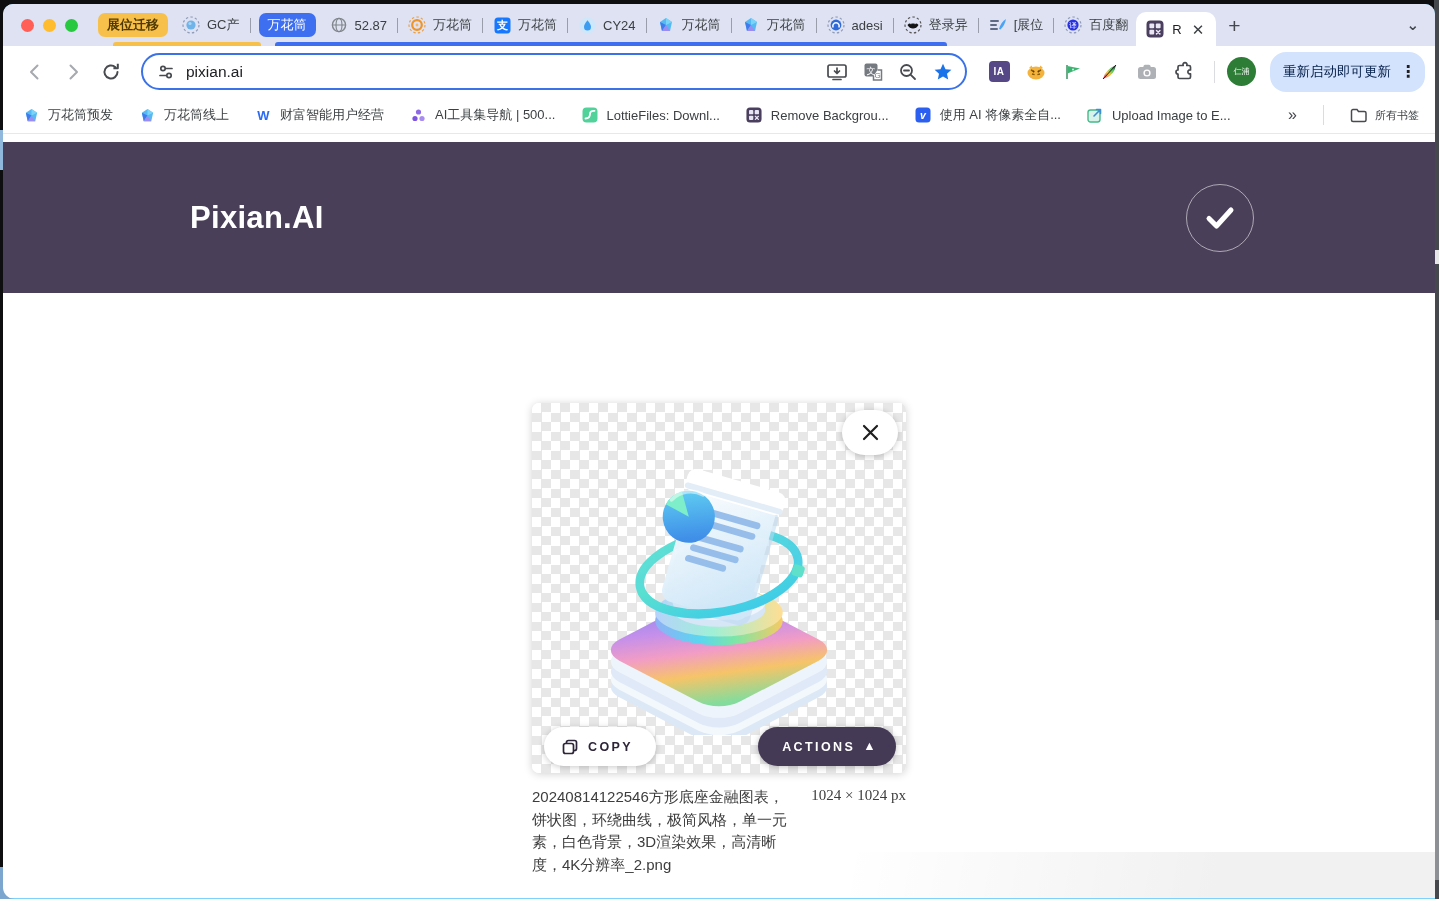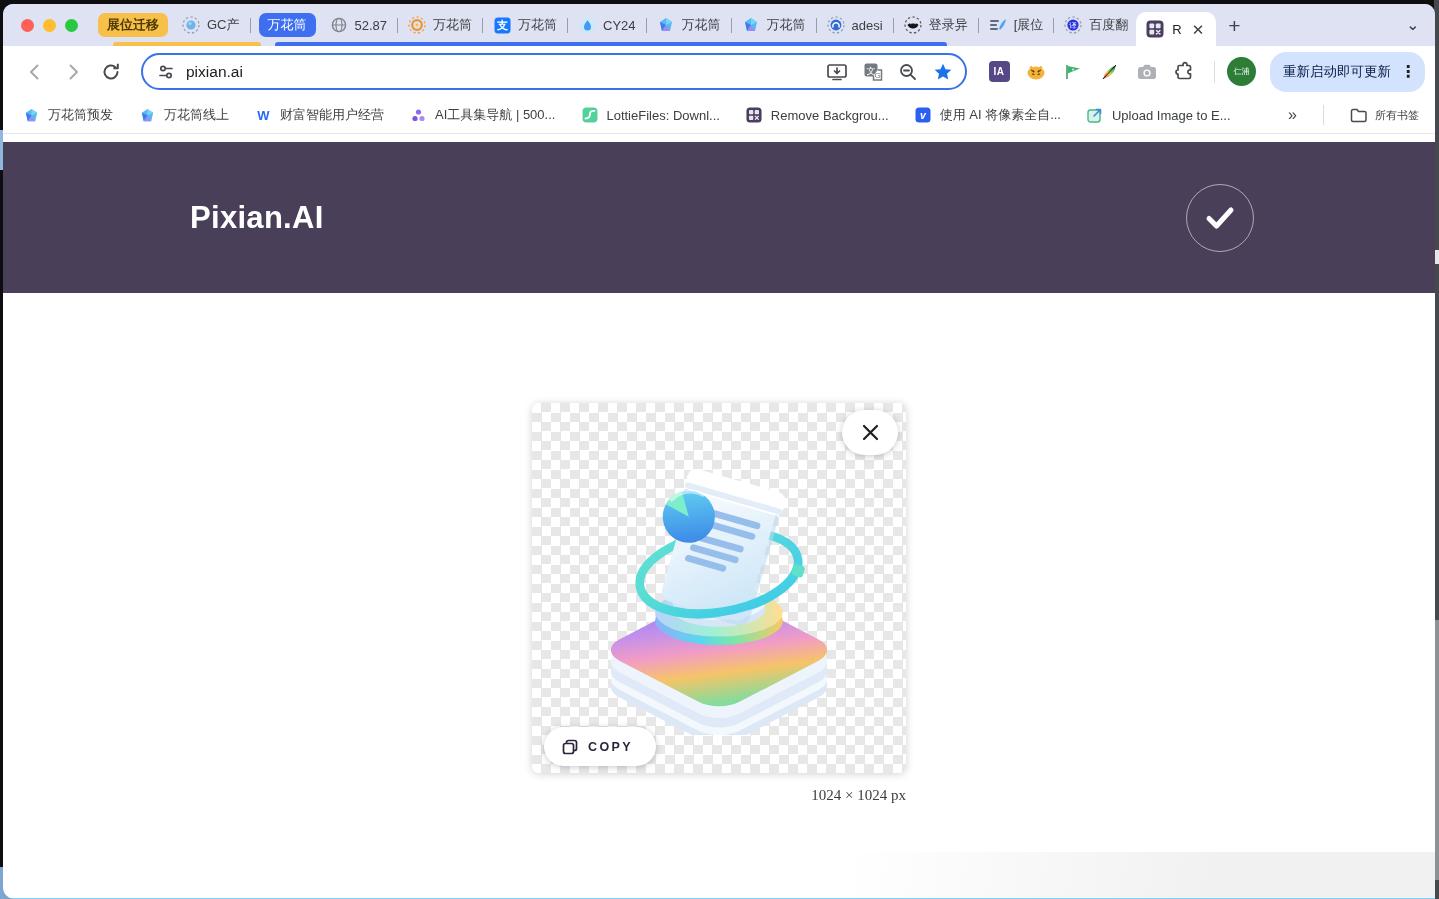--- a/index.html
+++ b/index.html
@@ -597,21 +597,26 @@
       </div>
 
       <div class="copy-btn">
         <svg width="16" height="16" viewBox="0 0 16 16">
             <rect x="4.5" y="1.5" width="10" height="10" rx="2" fill="none" stroke="#2c2438" stroke-width="1.7"></rect>
             <rect x="1.5" y="4.5" width="10" height="10" rx="2" fill="#fff" stroke="#2c2438" stroke-width="1.7"></rect>
           </svg>
         <span>COPY</span>
       </div>
 
+      <div class="actions-btn">
+        <span>ACTIONS</span>
+        <span class="caret-up">▲</span>
+      </div>
     </div>
 
     <div class="meta-row">
+      <div class="fname">20240814122546方形底座金融图表，饼状图，环绕曲线，极简风格，单一元素，白色背景，3D渲染效果，高清晰度，4K分辨率_2.png</div>
       <div class="fsize">1024 × 1024 px</div>
     </div>
 
     <div class="bottom-sheen"></div>
   </div>
 </div>
 
 </body></html>

